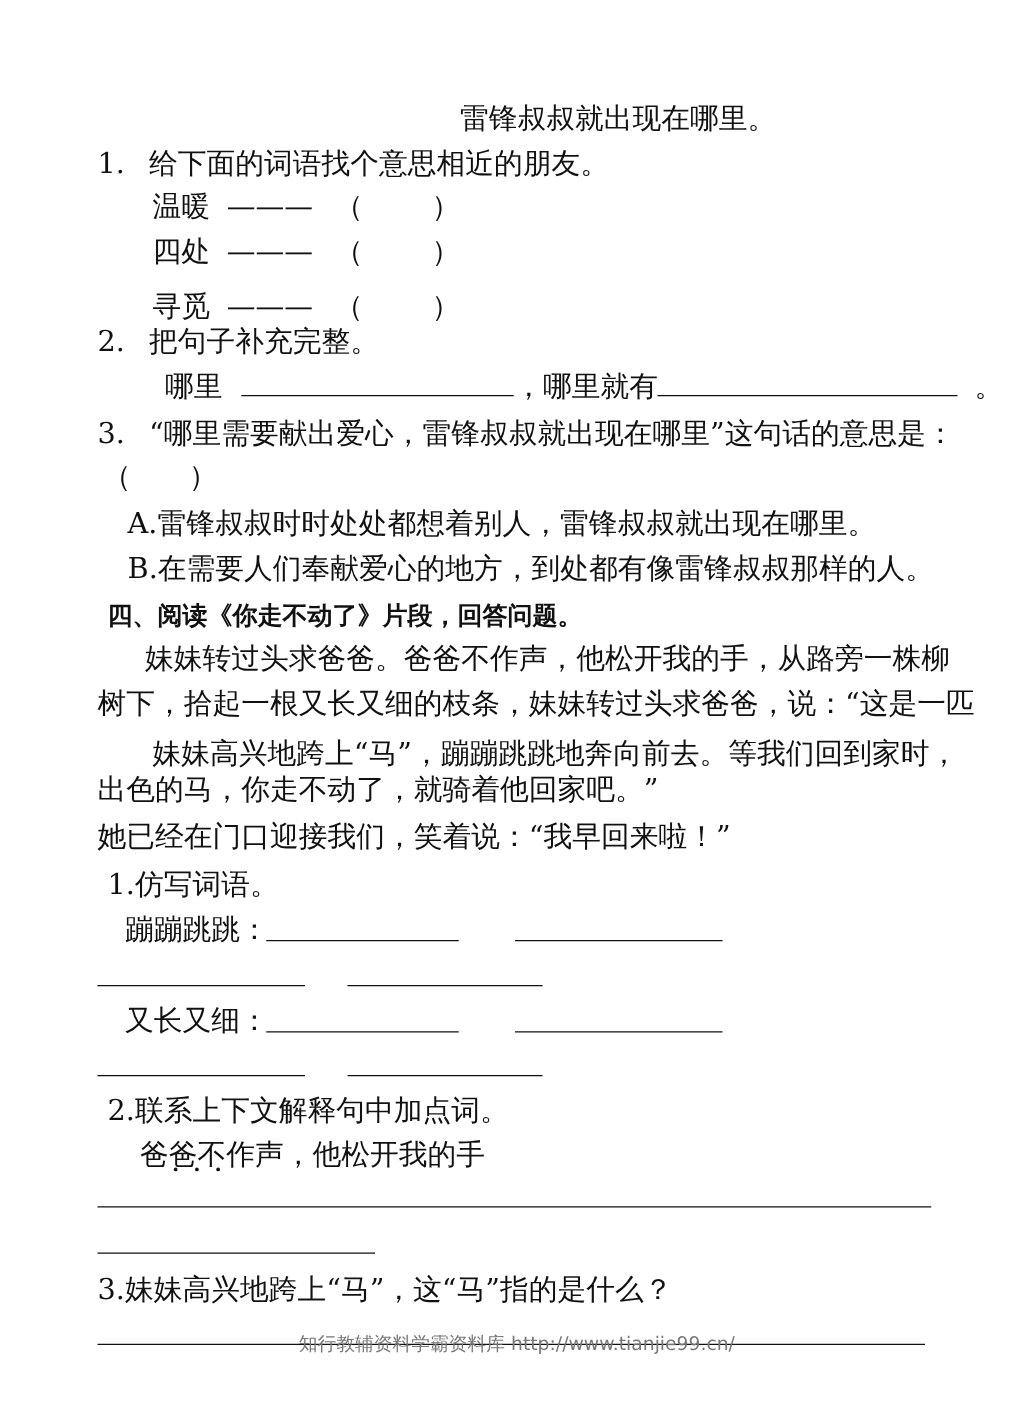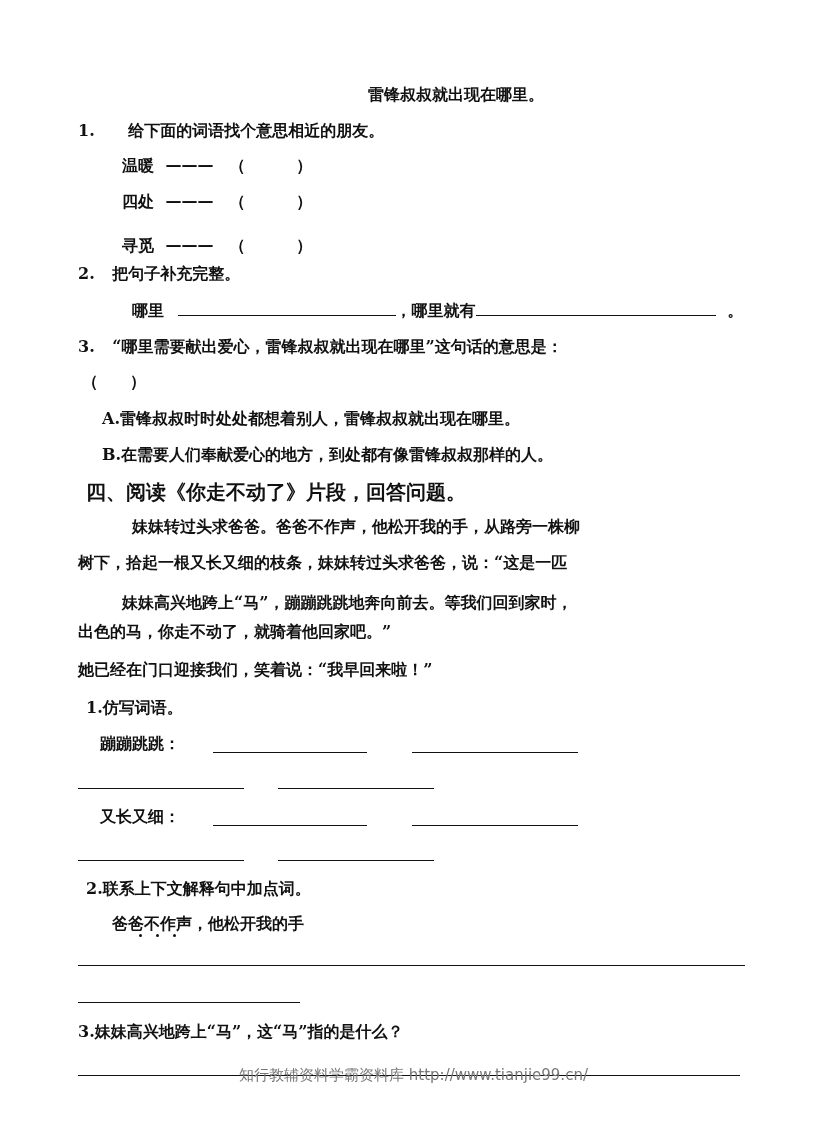--- a/index.html
+++ b/index.html
@@ -1,38 +1,38 @@
 <!DOCTYPE html>
 <html><head>
   <meta charset="utf-8">
   <style>
     html, body { margin: 0; padding: 0; background: #ffffff; }
     body {
       width: 827px; height: 1122px; position: relative; overflow: hidden;
       font-family: "DejaVu Serif", "Liberation Serif", serif;
       color: #111111;
     }
-    .line { position: absolute; white-space: nowrap; font-size: 16px; line-height: 26px; font-weight: bold; }
+    .line { position: absolute; white-space: nowrap; font-size: 23px; line-height: 26px; }
     .bold { font-weight: bold; font-family: "DejaVu Sans", "Liberation Sans", sans-serif; font-size: 20px; }
     .blank { display: inline-block; border-bottom: 1.5px solid #111; height: 18px; vertical-align: baseline; }
     .hr { position: absolute; border-top: 1.5px solid #111; height: 0; }
     .dot { position: absolute; width: 3px; height: 3px; border-radius: 50%; background: #111; }
     .footer { position: absolute; left: 0; width: 827px; text-align: center; top: 1066px;
       font-family: "DejaVu Sans", "Liberation Sans", sans-serif; font-size: 15px; color: #777; }
   </style>
 </head>
 <body>
 
 <div>
 
   <div class="line" style="left:368px; top:82px;">雷锋叔叔就出现在哪里。</div>
 
   <div class="line" style="left:78px; top:118px;">
     <span>1.</span>
-    <span style="margin-left:28px;">给下面的词语找个意思相近的朋友。</span>
+    <span style="margin-left:12px;">给下面的词语找个意思相近的朋友。</span>
   </div>
 
   <div class="line" style="left:122px; top:153px;">
     <span>温暖</span>
     <span style="margin-left:6px;">———</span>
     <span style="margin-left:10px;">（</span>
     <span style="display:inline-block;width:40px;"></span>
     <span>）</span>
   </div>
   <div class="line" style="left:122px; top:189px;">
@@ -63,21 +63,21 @@
   <div class="line" style="left:78px; top:334px;">
     <span>3.</span>
     <span style="margin-left:12px;">“哪里需要献出爱心，雷锋叔叔就出现在哪里”这句话的意思是：</span>
   </div>
   <div class="line" style="left:82px; top:369px;">（　　）</div>
   <div class="line" style="left:102px; top:406px;">A.雷锋叔叔时时处处都想着别人，雷锋叔叔就出现在哪里。</div>
   <div class="line" style="left:102px; top:442px;">B.在需要人们奉献爱心的地方，到处都有像雷锋叔叔那样的人。</div>
 
   <div class="line bold" style="left:86px; top:479px;">四、阅读《你走不动了》片段，回答问题。</div>
 
-  <div class="line" style="left:132px; top:514px;">妹妹转过头求爸爸。爸爸不作声，他松开我的手，从路旁一株柳</div>
+  <div class="line" style="left:116px; top:514px;">妹妹转过头求爸爸。爸爸不作声，他松开我的手，从路旁一株柳</div>
   <div class="line" style="left:78px; top:550px;">树下，拾起一根又长又细的枝条，妹妹转过头求爸爸，说：“这是一匹</div>
   <div class="line" style="left:78px; top:619px;text-align:center;">出色的马，你走不动了，就骑着他回家吧。”</div>
   <div class="line" style="left:122px; top:590px;">妹妹高兴地跨上“马”，蹦蹦跳跳地奔向前去。等我们回到家时，</div>
   <div class="line" style="left:78px; top:657px;">她已经在门口迎接我们，笑着说：“我早回来啦！”</div>
 
   <div class="line" style="left:86px; top:695px;">1.仿写词语。</div>
   <div class="line" style="left:100px; top:731px;">蹦蹦跳跳：</div>
   <div class="hr" style="left:213px; top:752px; width:154px;"></div>
   <div class="hr" style="left:412px; top:752px; width:166px;"></div>
   <div class="hr" style="left:78px; top:788px; width:166px;"></div>

